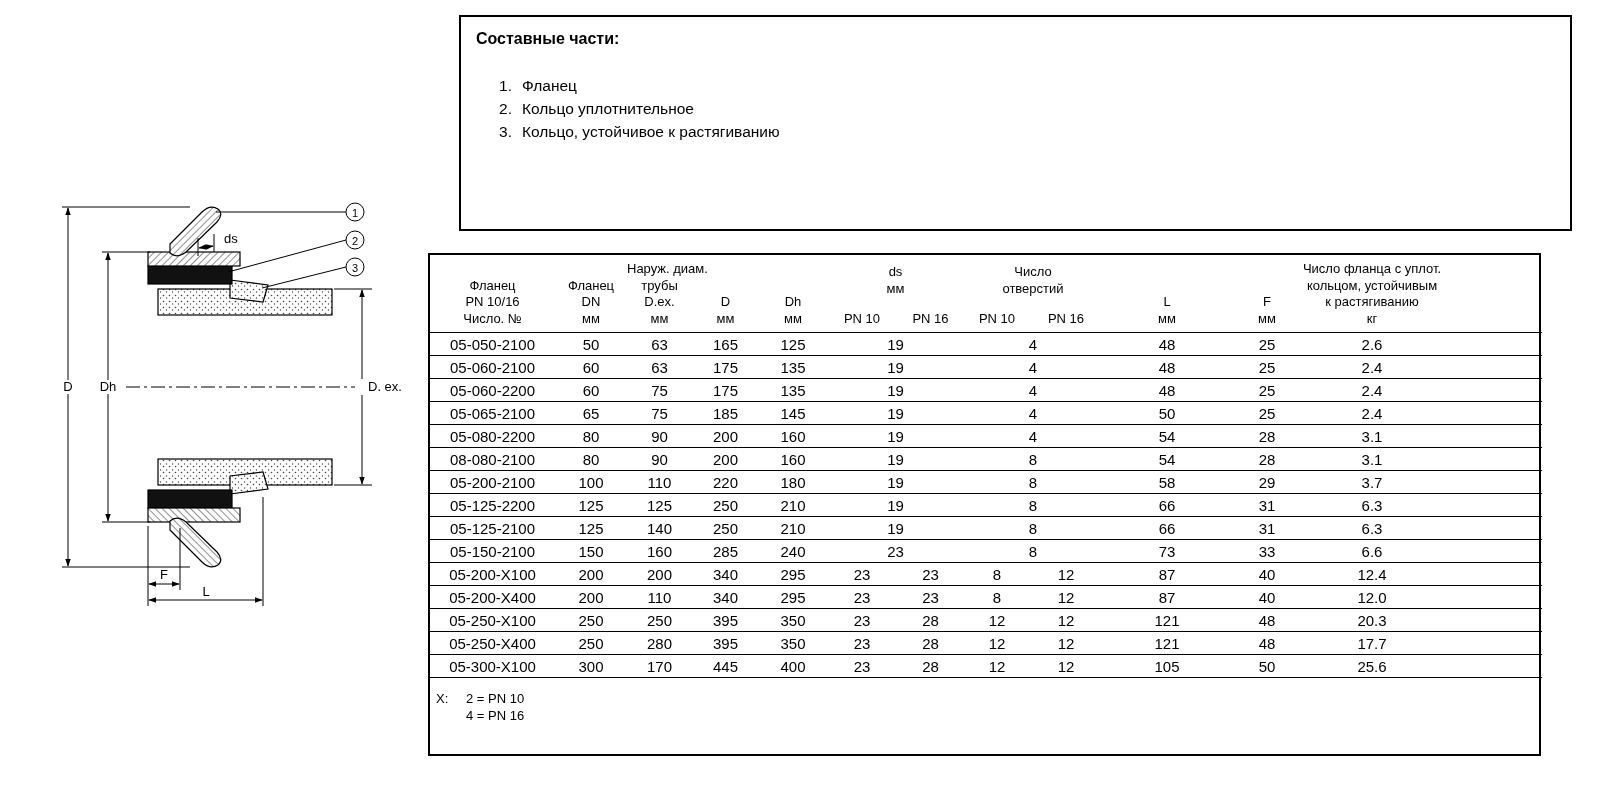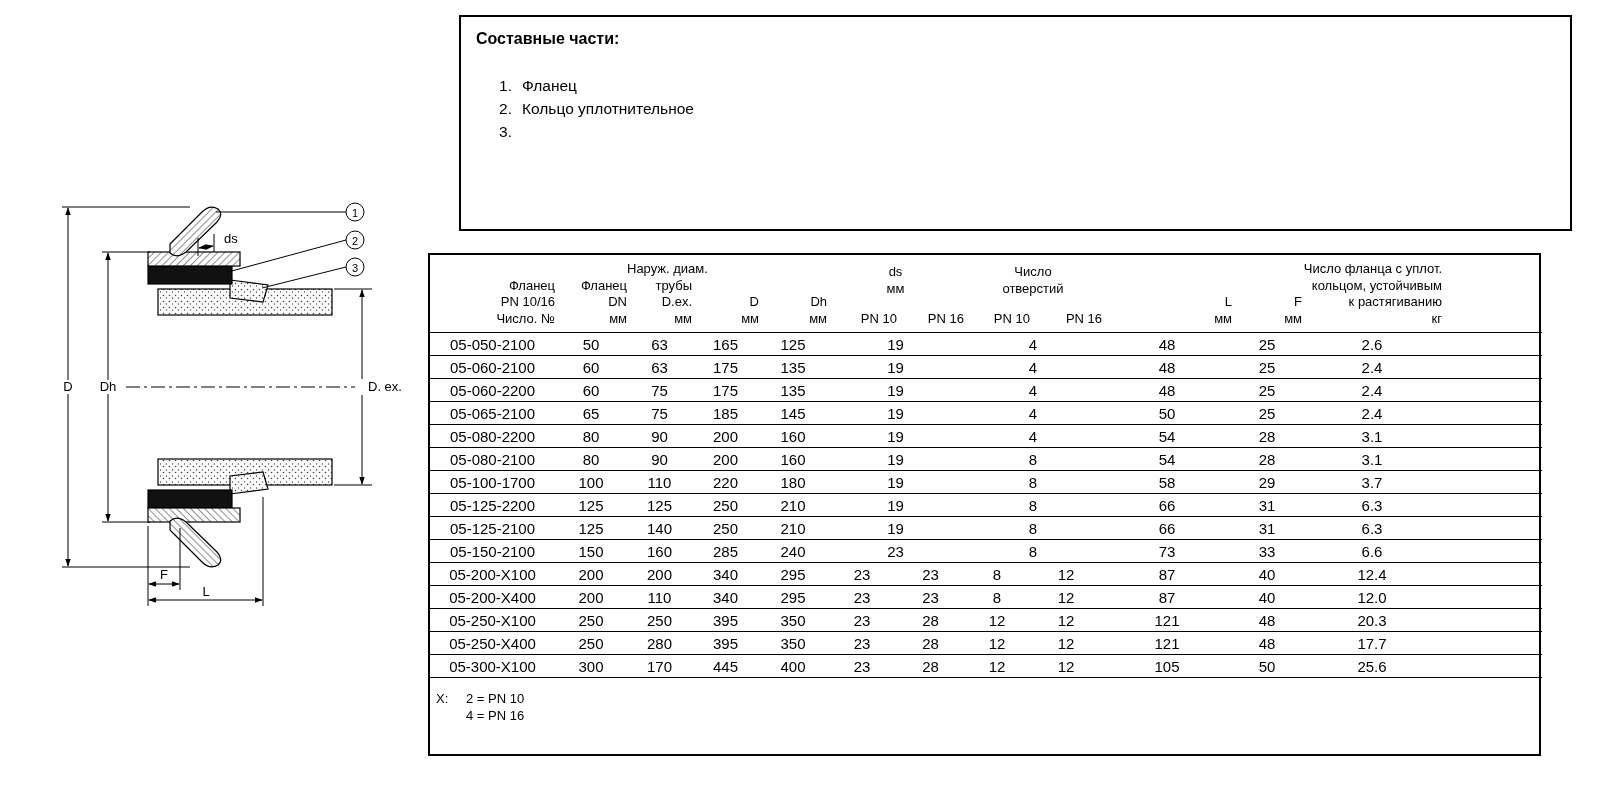--- a/index.html
+++ b/index.html
@@ -25,21 +25,21 @@
   .table-box {
     position:absolute; left:428px; top:253px; width:1113px; height:503px;
     border:2px solid #000; background:#fff;
   }
   table.spec { width:100%; border-collapse:collapse; table-layout:fixed; }
   th, td {
     font-weight:normal; text-align:center; white-space:nowrap;
     overflow:visible; padding:0;
   }
   thead th { font-size:13px; line-height:16.5px; vertical-align:bottom; padding:6px 0 5px 0; }
-  thead th.bb { border-bottom:1px solid #000;text-align:right; }
+  thead th.bb { border-bottom:1px solid #000; }
   tbody td { font-size:15px; height:23px; border-bottom:1px solid #000; vertical-align:middle; }
   .footnote { display:flex; padding:12px 0 0 6px; font-size:13px; line-height:17px; }
   .footnote .x { width:30px; }
 </style>
 </head>
 <body>
 
 <div class="diagram">
   <svg width="390" height="424" viewBox="0 0 390 424">
     <defs>
@@ -126,20 +126,21 @@
     <div class="parts-item">
       <span class="num">1.</span>
       <span>Фланец</span>
     </div>
     <div class="parts-item">
       <span class="num">2.</span>
       <span>Кольцо уплотнительное</span>
     </div>
     <div class="parts-item">
       <span class="num">3.</span>
+      <span>Кольцо, устойчивое к растягиванию</span>
     </div>
   </div>
 </div>
 
 <div class="table-box">
   <table class="spec">
     <colgroup>
       <col style="width:125px">
         <col style="width:72px">
         <col style="width:65px">
@@ -271,34 +272,34 @@
           <td>200</td>
           <td>160</td>
           <td colspan="2">19</td>
           <td colspan="2">4</td>
           <td>54</td>
           <td>28</td>
           <td>3.1</td>
           <td></td>
         </tr>
         <tr>
-          <td>05-080-2100</td>
+          <td>08-080-2100</td>
           <td>80</td>
           <td>90</td>
           <td>200</td>
           <td>160</td>
           <td colspan="2">19</td>
           <td colspan="2">8</td>
           <td>54</td>
           <td>28</td>
           <td>3.1</td>
           <td></td>
         </tr>
         <tr>
-          <td>05-100-1700</td>
+          <td>05-200-2100</td>
           <td>100</td>
           <td>110</td>
           <td>220</td>
           <td>180</td>
           <td colspan="2">19</td>
           <td colspan="2">8</td>
           <td>58</td>
           <td>29</td>
           <td>3.7</td>
           <td></td>

